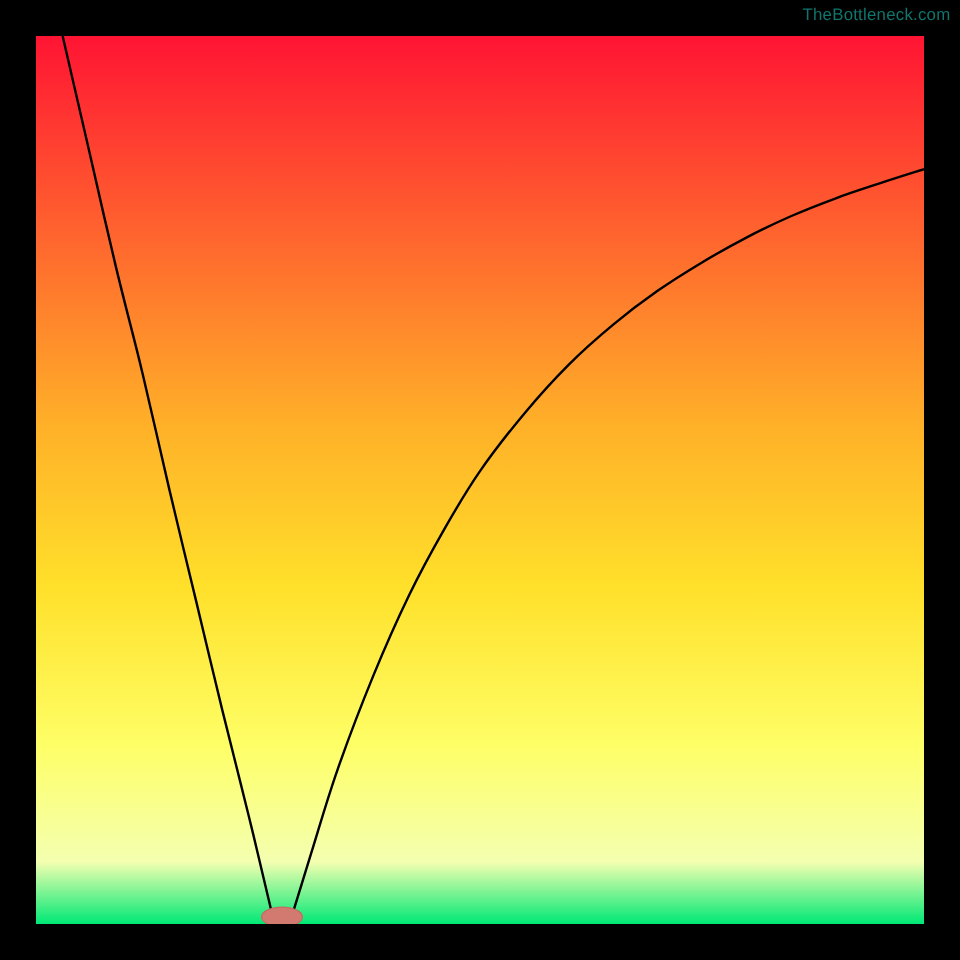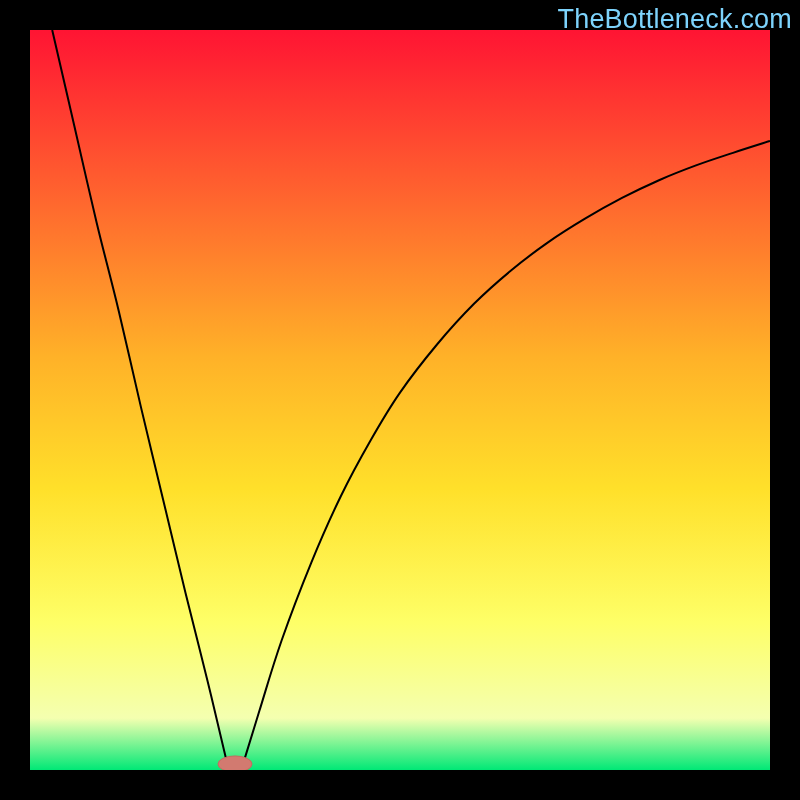--- a/index.html
+++ b/index.html
@@ -30,22 +30,22 @@
   }
   .plot svg {
     display: block;
     width: 100%;
     height: 100%;
   }
   .watermark {
     position: absolute;
     top: 4px;
     right: 8px;
-    color: #7dd3fc;
-    font-size: 27px;
+    color: #0f766e;
+    font-size: 14px;
     letter-spacing: 0.2px;
     z-index: 5;
     user-select: none;
   }
 </style>
 </head>
 <body>
 
 <div class="frame"></div>
 

